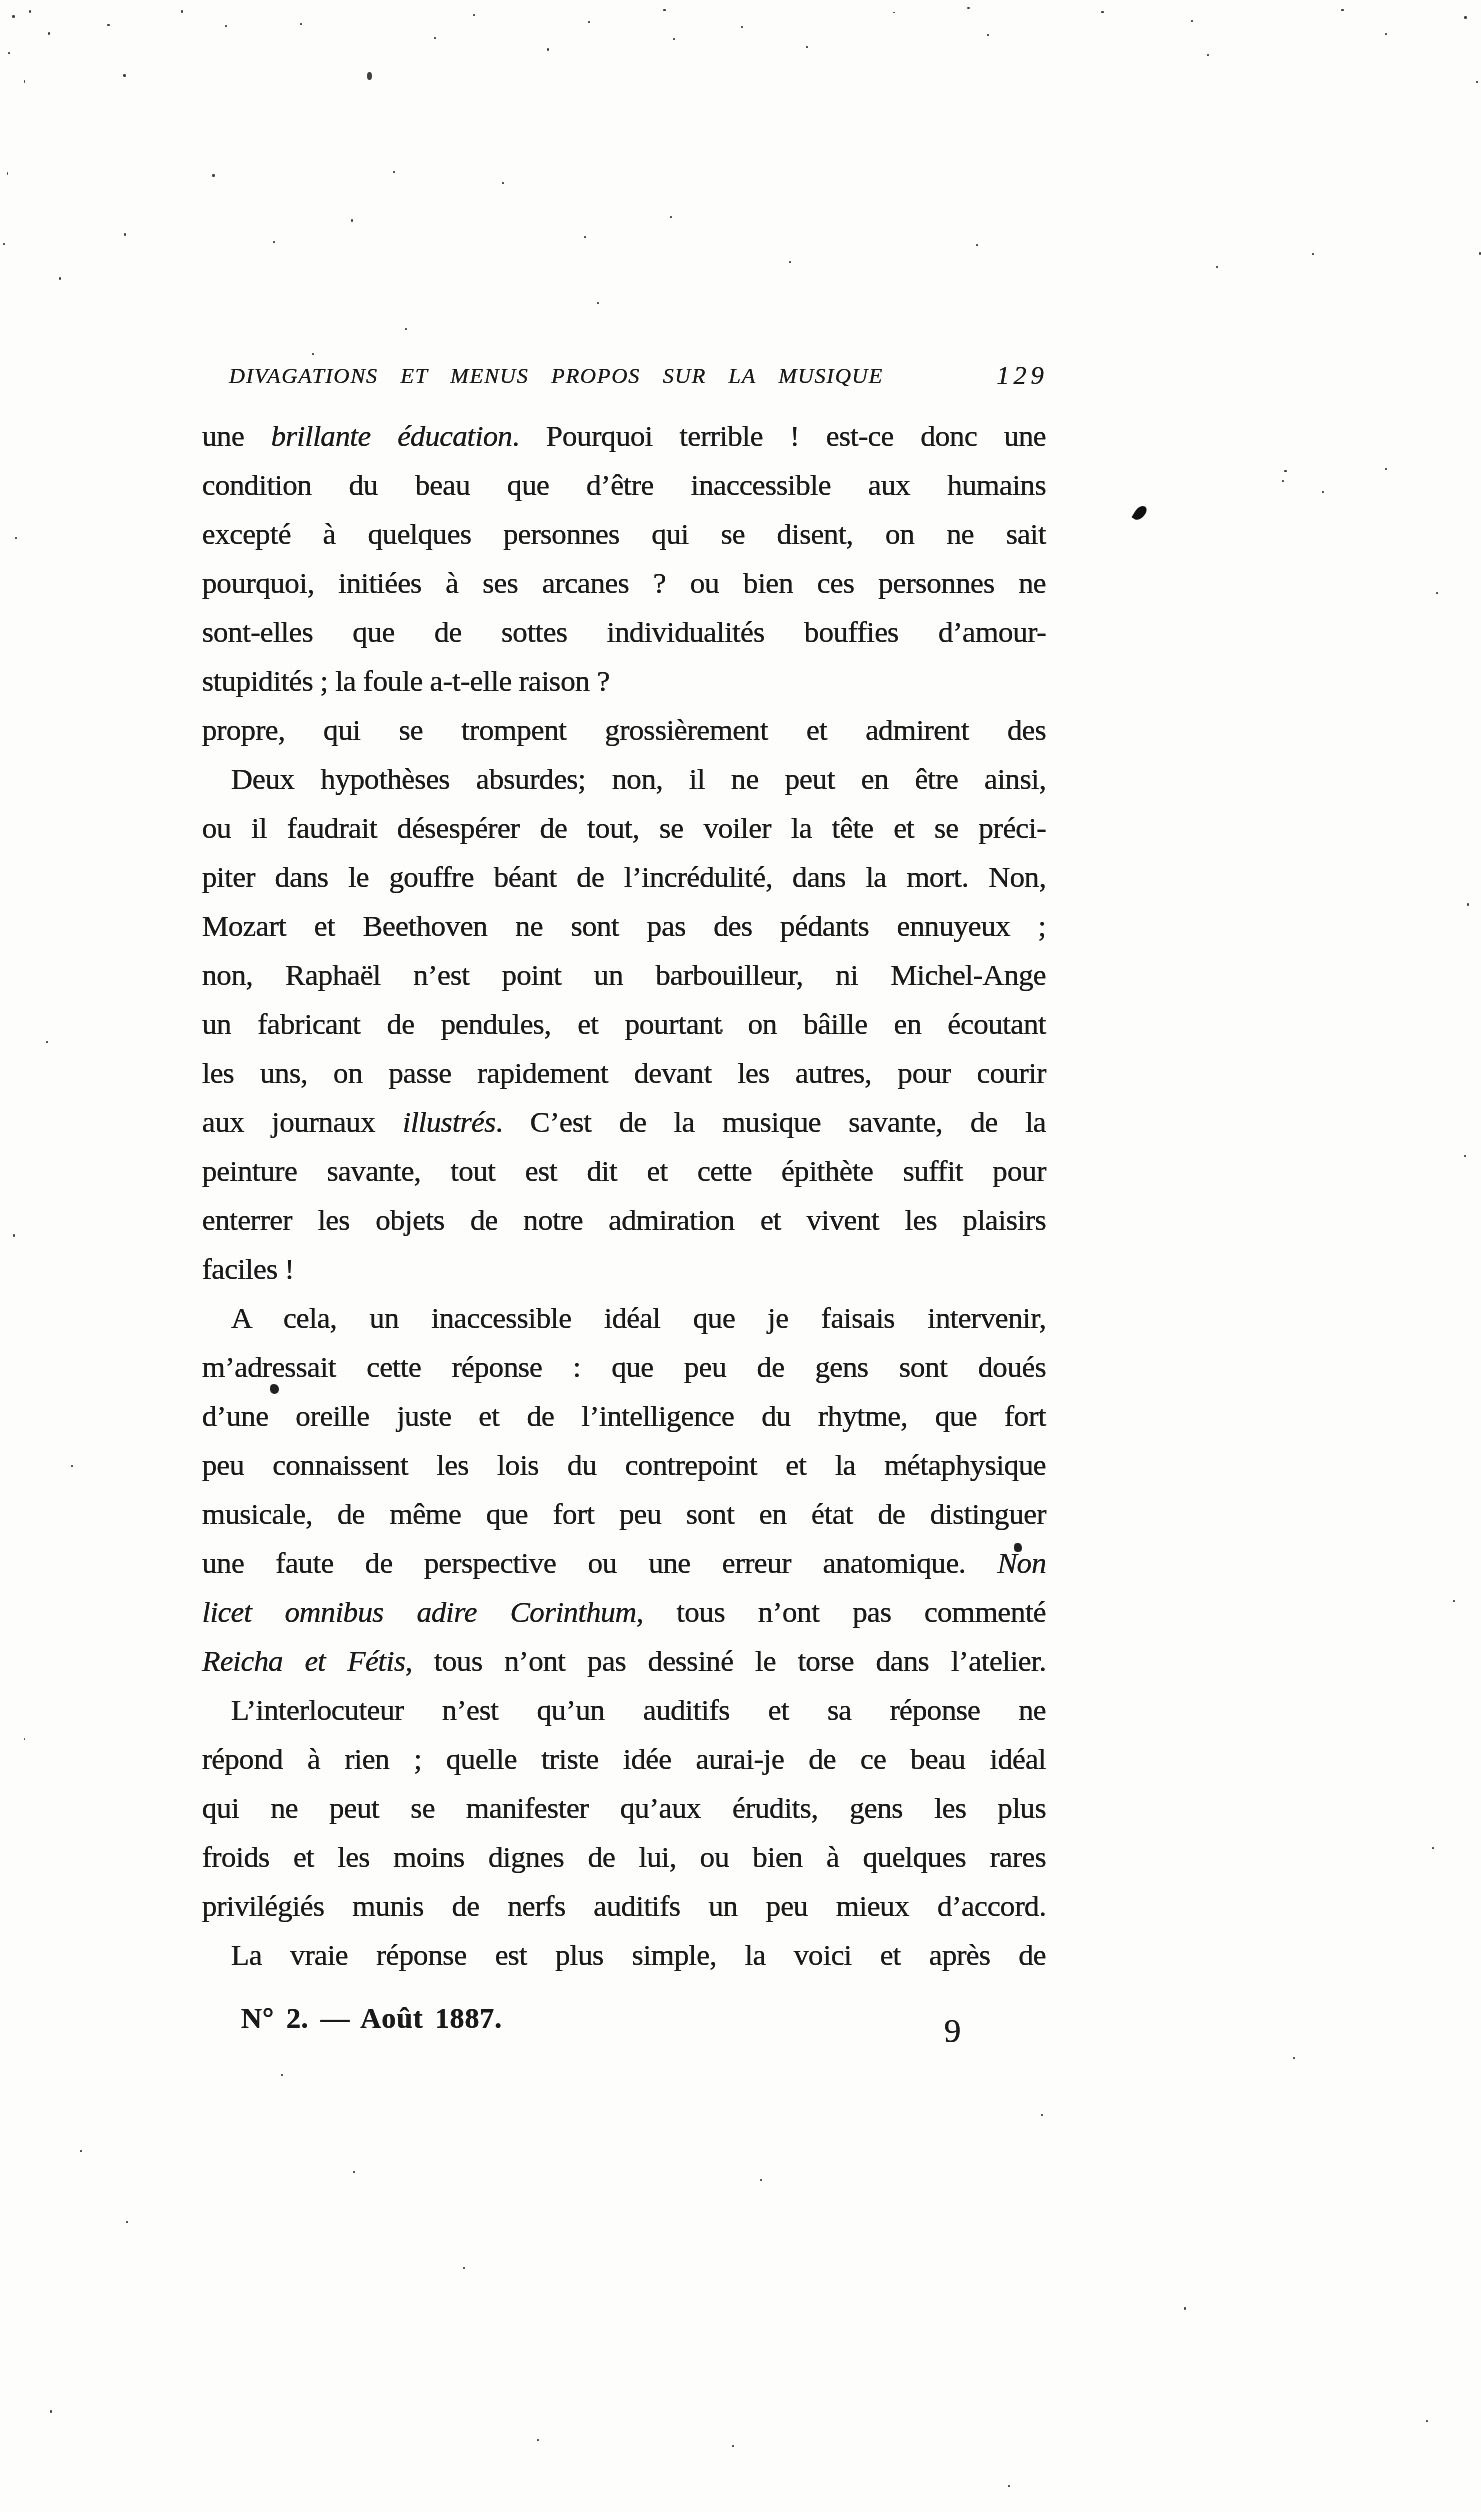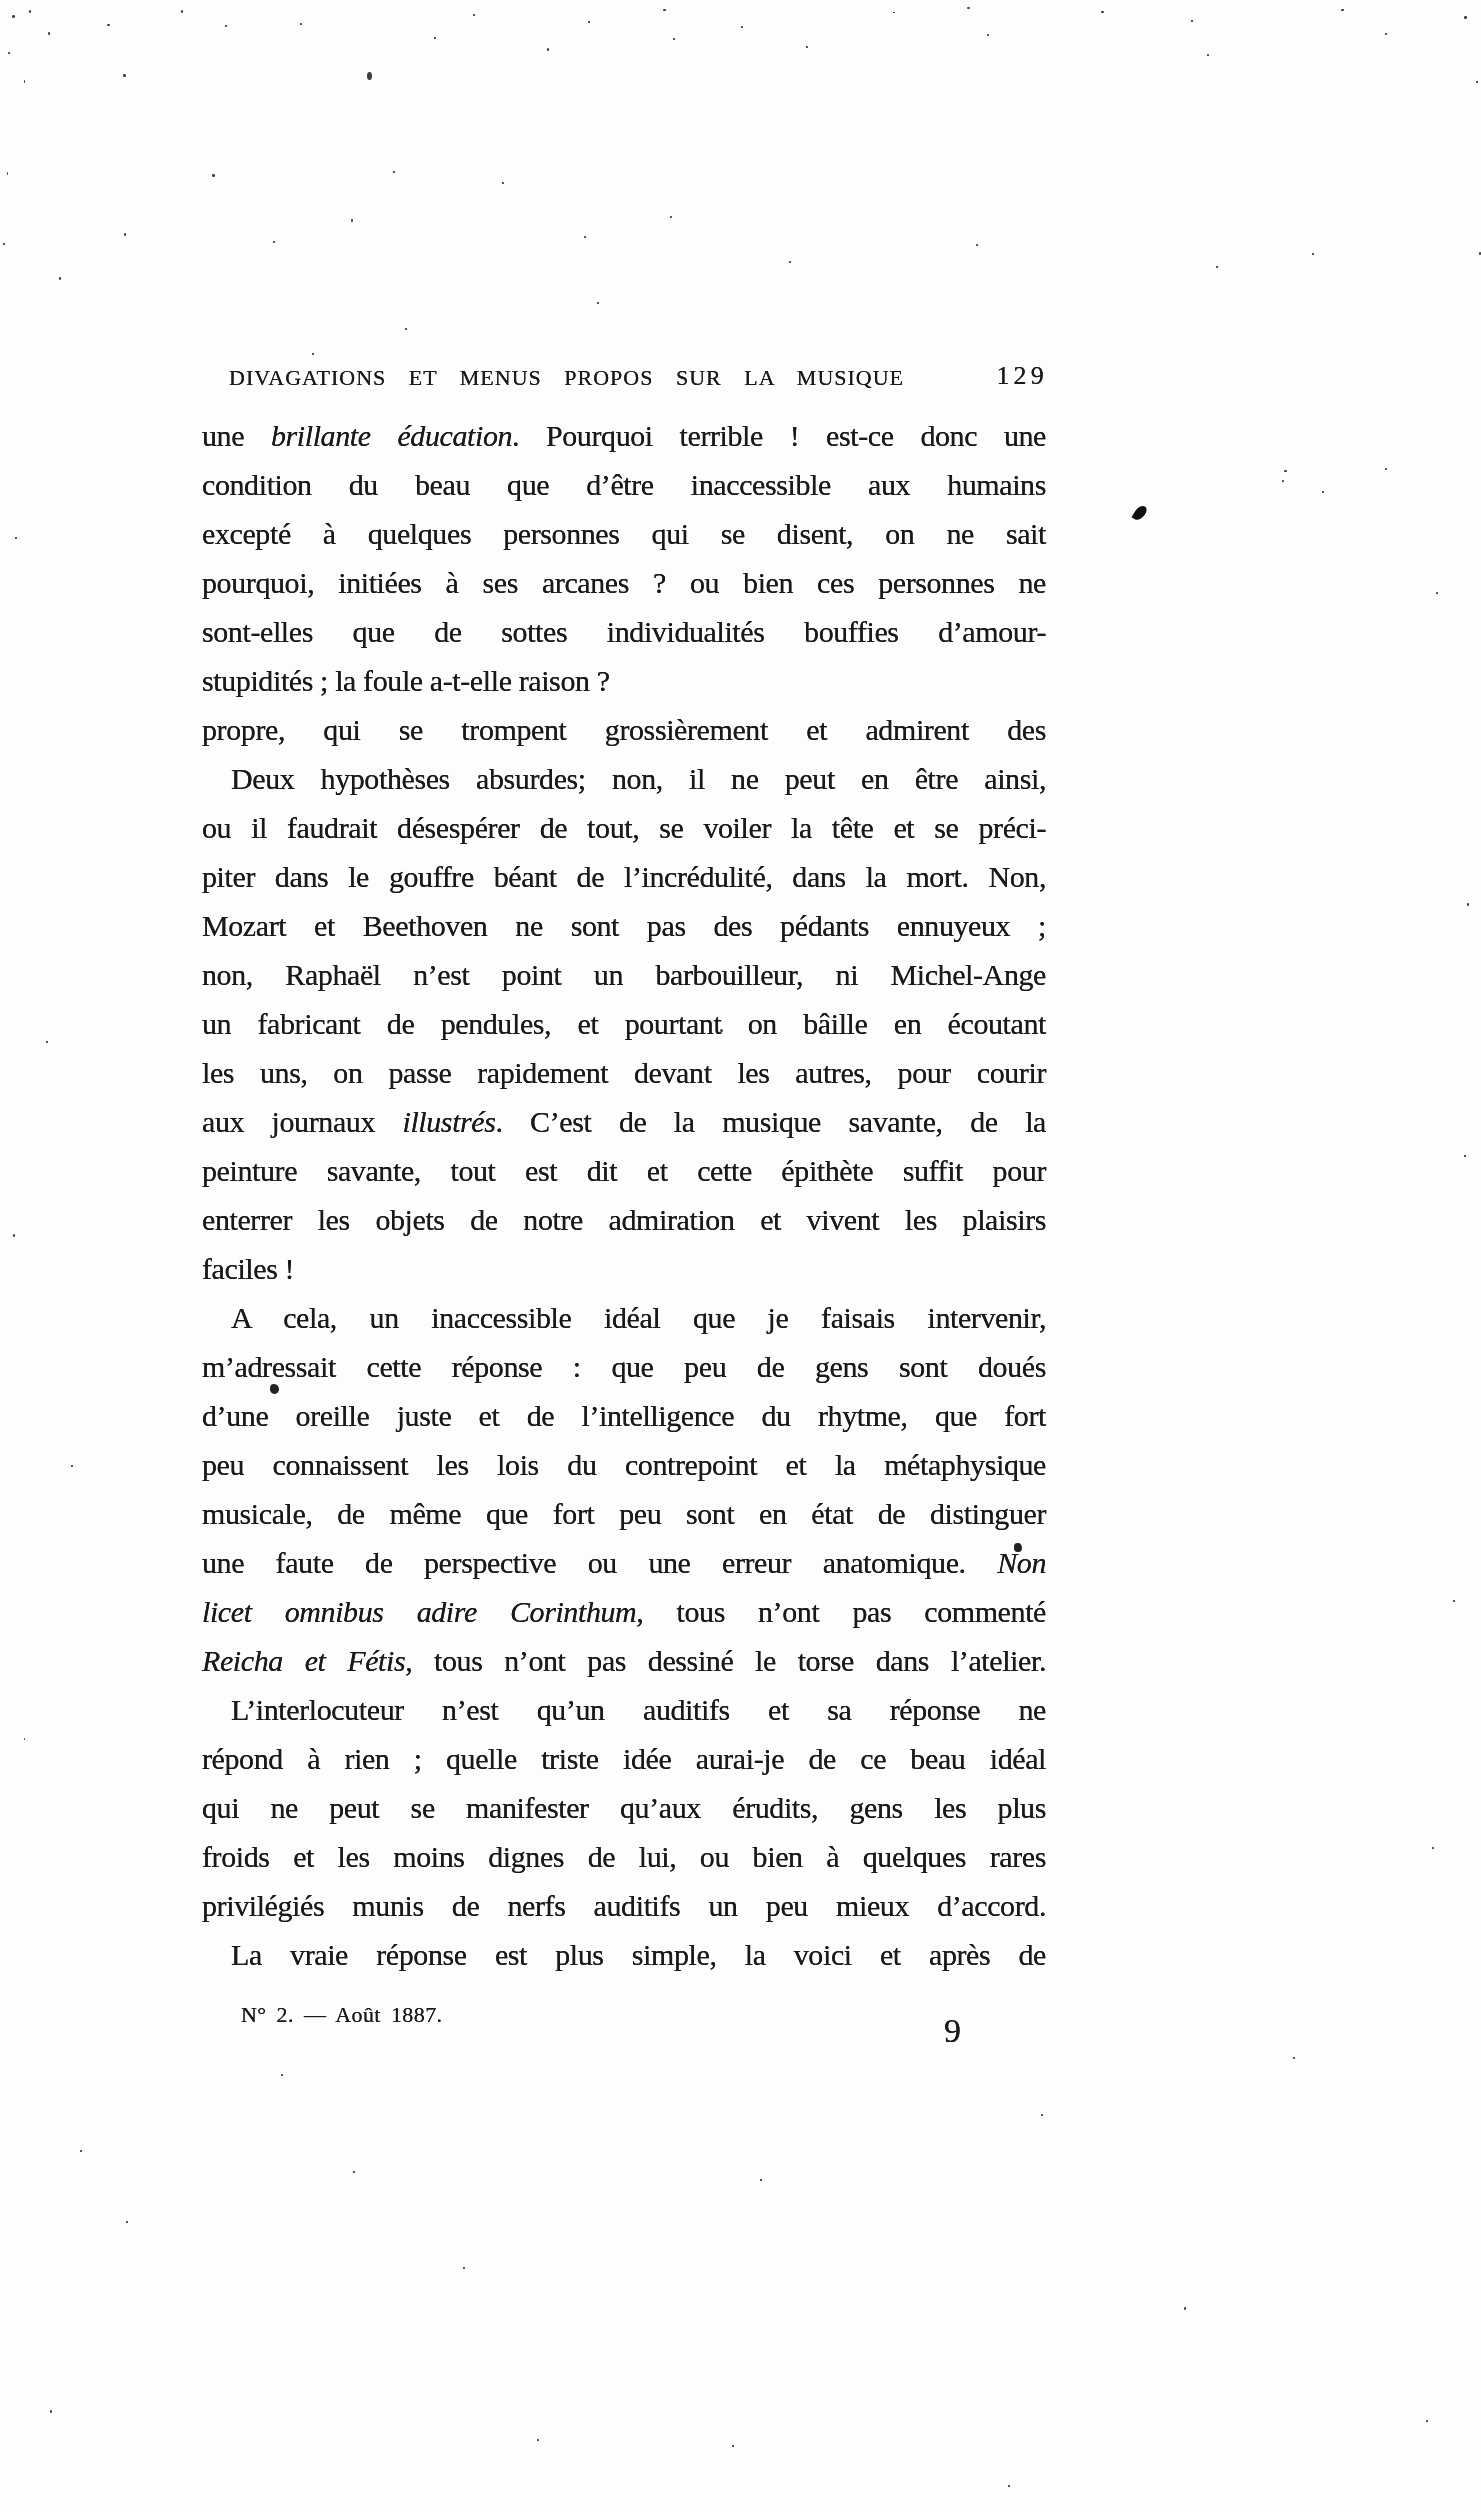--- a/index.html
+++ b/index.html
@@ -13,21 +13,22 @@
     overflow: hidden;
   }
   
   .running-head {
     position: absolute;
     left: 158px;
     top: 361px;
     width: 890px;
     display: flex;
     justify-content: space-between;
-    align-items: flex-end;
+    align-items: center;
+    font-style: italic;
   }
   .head-title {
     margin-left: 71px;
     font-size: 22px;
     letter-spacing: 1px;
     word-spacing: 16px;
     white-space: nowrap;
     text-shadow: 0 0 0.3px #1a1a1a;
   }
   .folio {
@@ -52,24 +53,25 @@
     margin-left: 44px;
   }
   .line.endline { text-align-last: left; }
   .line.indent  { text-indent: 29px; }
   .line i { font-style: italic; }
   
   .footer-note {
     position: absolute;
     left: 241px;
     top: 2002px;
-    font-size: 22px;
+    font-size: 29px;
     word-spacing: 4.2px;
     letter-spacing: 0.4px;
     text-shadow: 0 0 0.3px #1a1a1a;
+    font-weight: bold;
   }
   .signature {
     position: absolute;
     left: 944px;
     top: 2012px;
     font-size: 34px;
     text-shadow: 0 0 0.3px #1a1a1a;
   }
   
   .speck {

